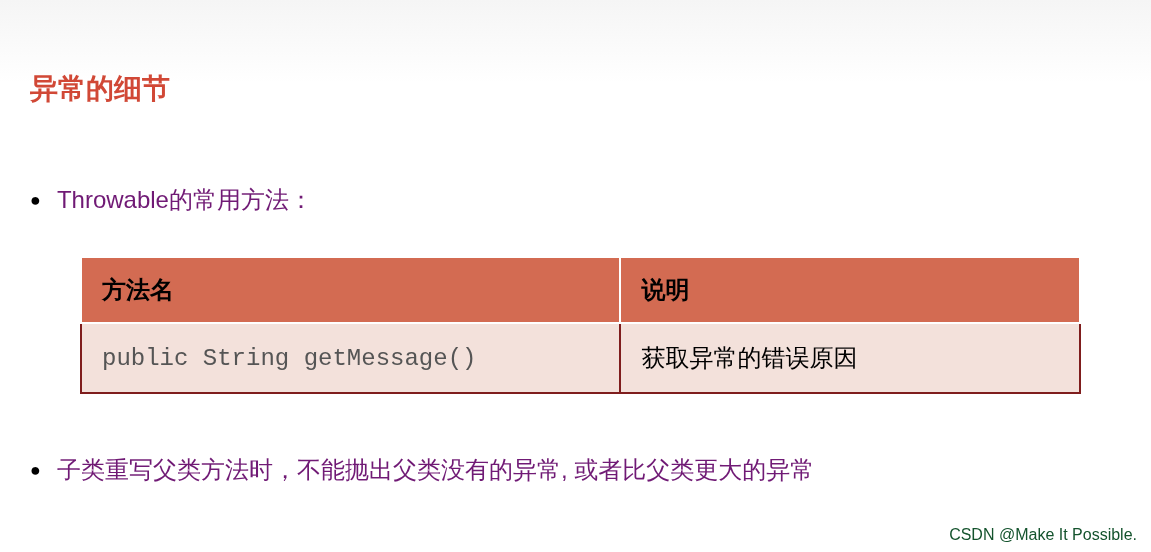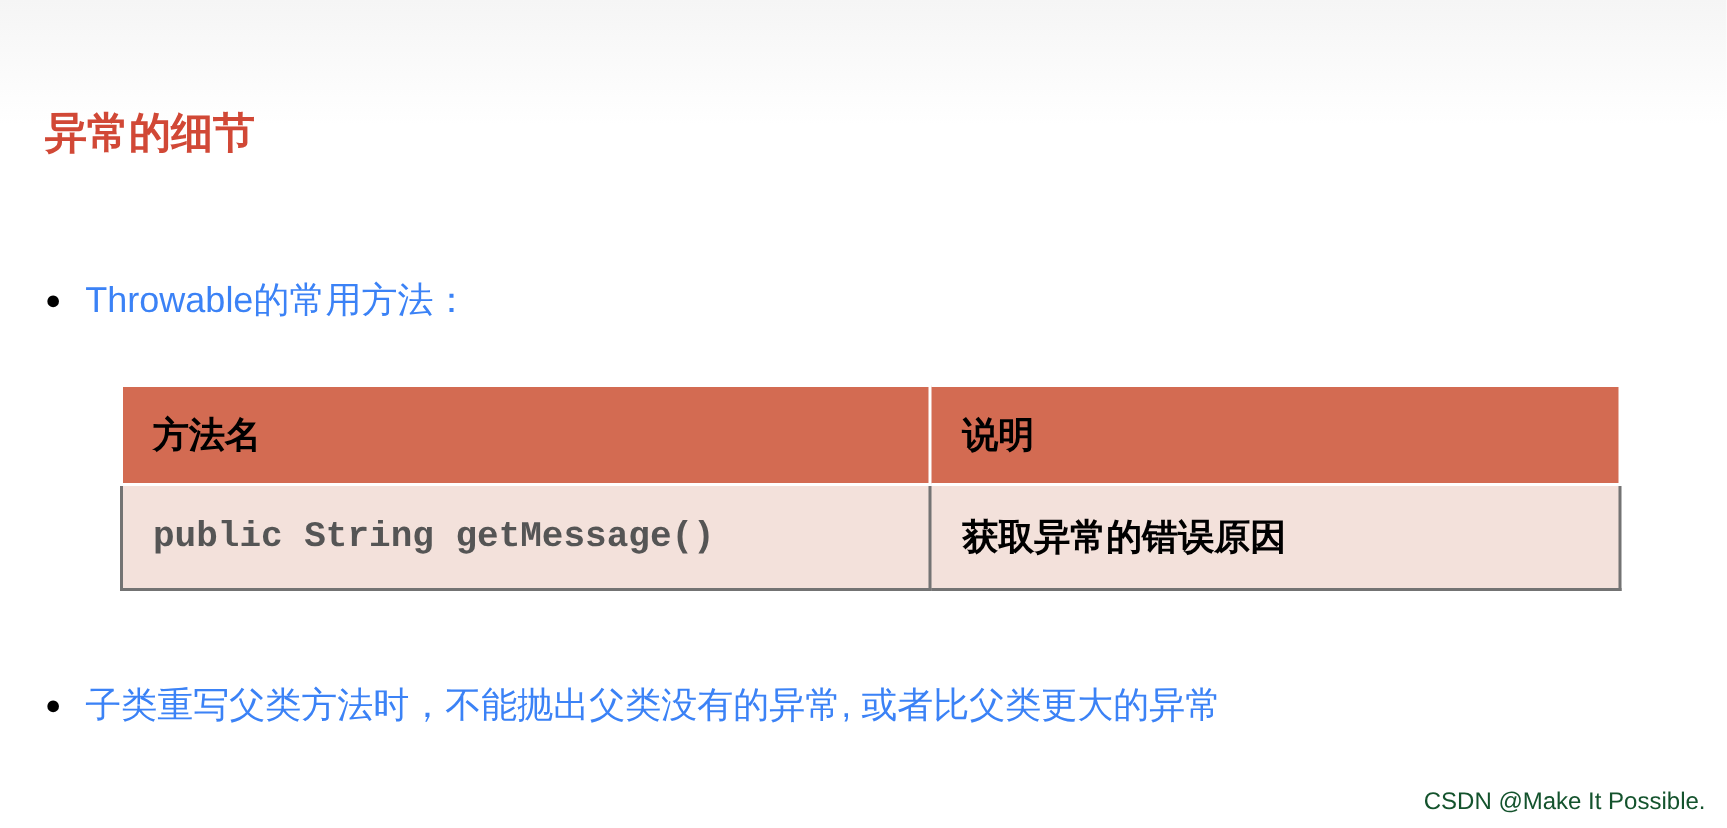--- a/index.html
+++ b/index.html
@@ -20,21 +20,21 @@
       color: #d14836;
       font-size: 28px;
       font-weight: bold;
       margin-top: 50px;
       margin-bottom: 76px;
     }
     .bullet-item {
       display: flex;
       align-items: center;
       font-size: 24px;
-      color: #3b82f6;
+      color: #701a75;
       margin-bottom: 40px;
     }
     .bullet-item::before {
       content: "●";
       font-size: 18px;
       margin-right: 16px;
       color: #000;
     }
     .table-wrapper {
       margin-left: 50px;
@@ -50,22 +50,21 @@
       color: #000000;
       text-align: left;
       padding: 16px 20px;
       font-size: 24px;
       font-weight: bold;
       border: 2px solid #ffffff;
     }
     .methods-table td {
       padding: 18px 20px;
       font-size: 24px;
-      border: 2px solid #737373;
-      font-weight: bold;
+      border: 2px solid #7f1d1d;
     }
     .methods-table tbody tr {
       background-color: #f3e1db;
     }
     .methods-table td:first-child {
       font-family: "Courier New", Consolas, monospace;
       color: #555;
     }
     .methods-table th:first-child,
     .methods-table td:first-child {

